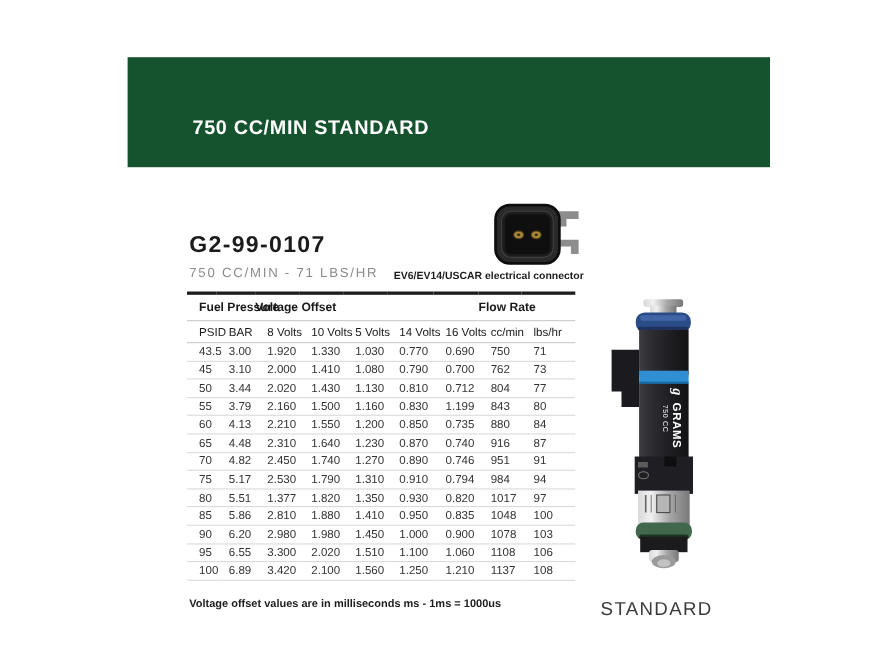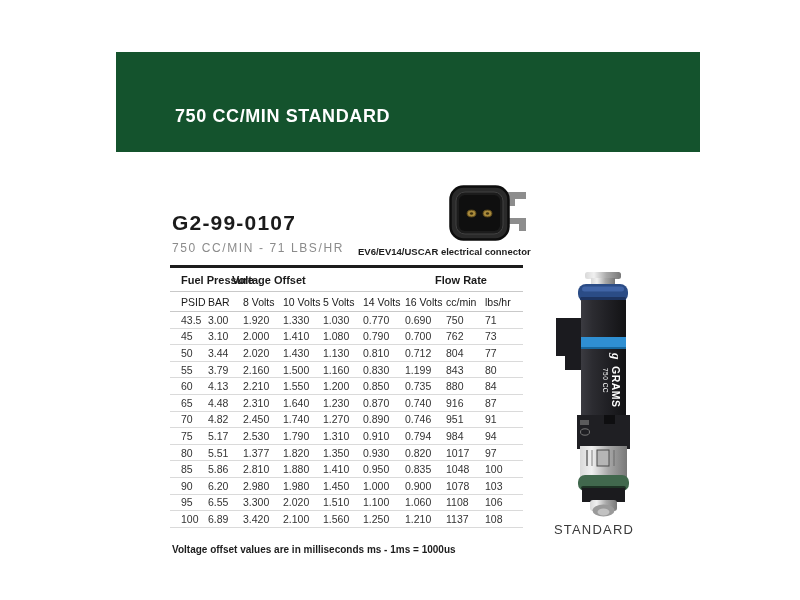--- a/index.html
+++ b/index.html
@@ -135,24 +135,24 @@
   .injector-figure {
     position: absolute;
     left: 550px;
     top: 262px;
     width: 86px;
     height: 256px;
   }
   .figure-caption {
     position: absolute;
     left: 546px;
-    top: 522px;
+    top: 544px;
     width: 96px;
     text-align: center;
-    font-size: 13px;
+    font-size: 17px;
     color: #3a3a3a;
     letter-spacing: 1.2px;
     white-space: nowrap;
   }
 </style>
 </head>
 <body>
 
 <div class="page">
 

